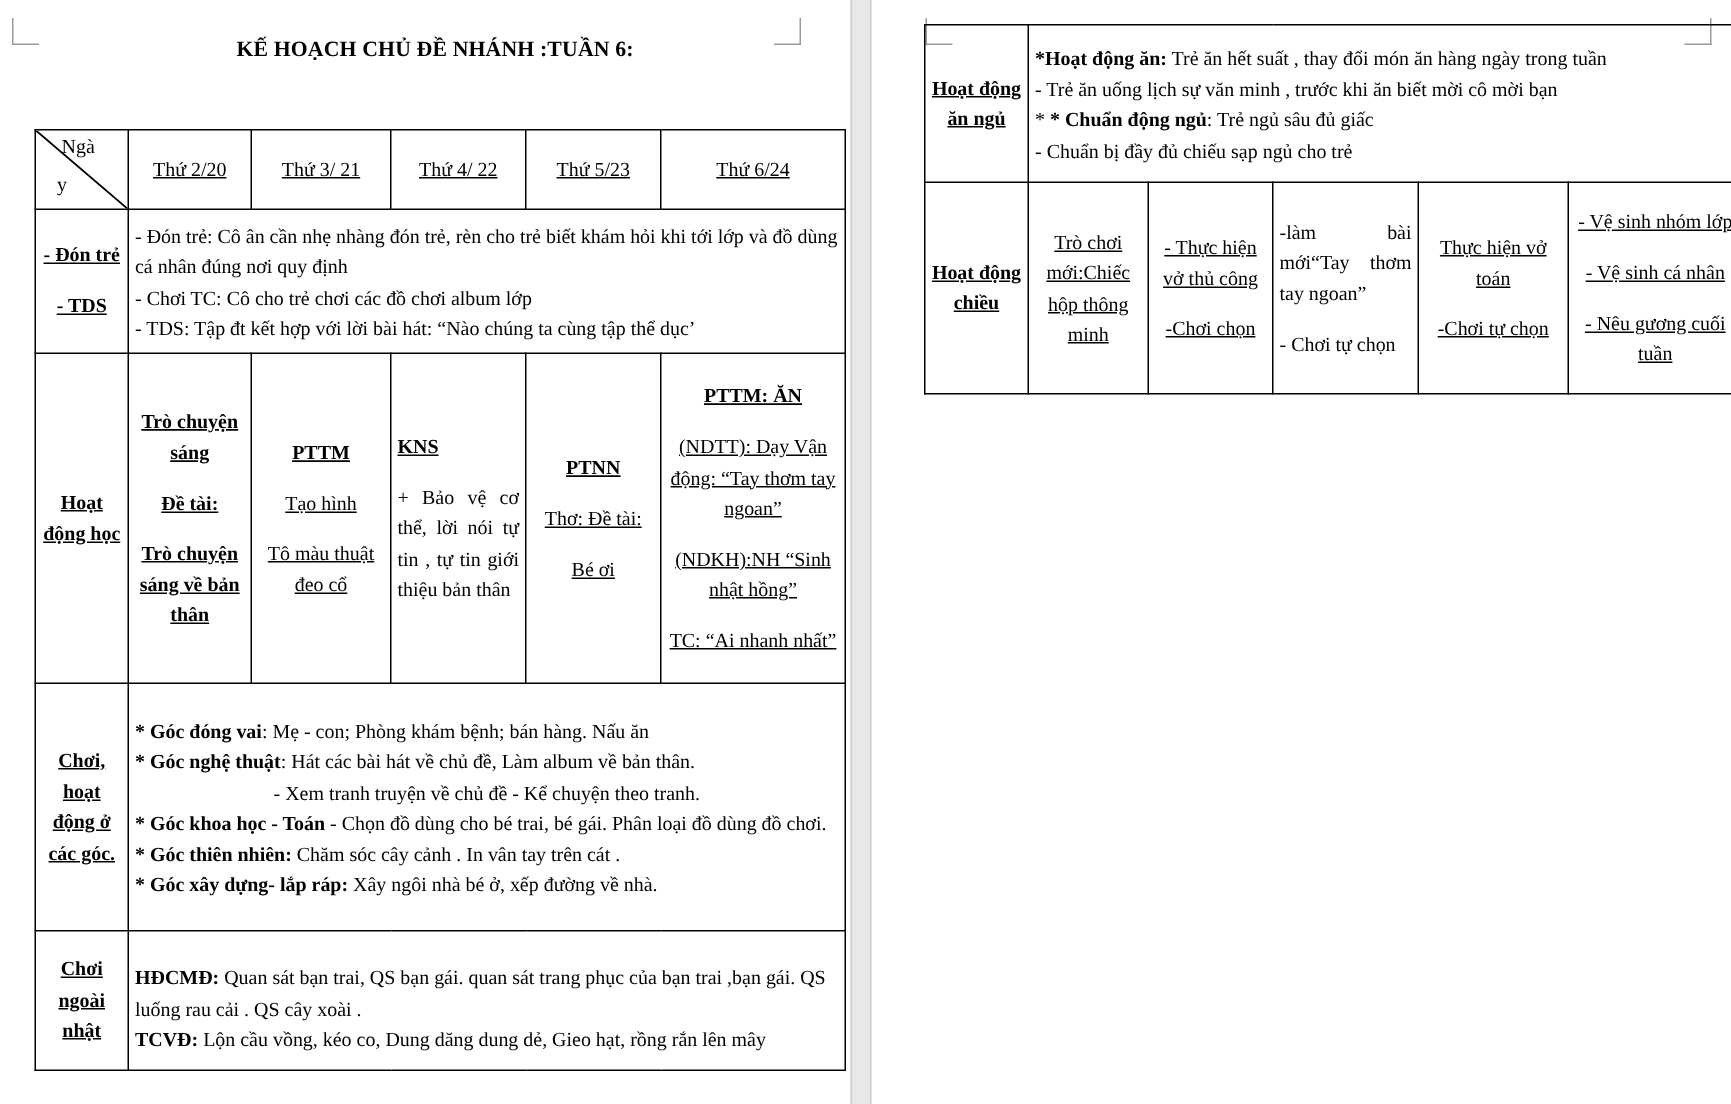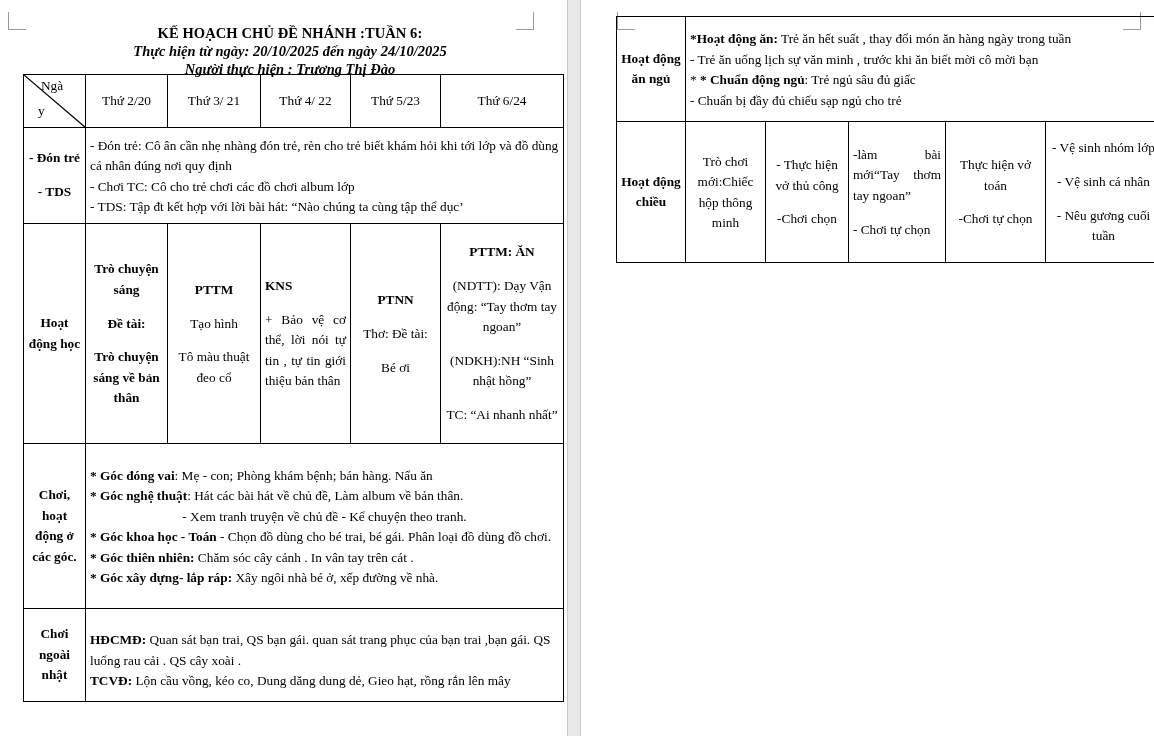--- a/index.html
+++ b/index.html
@@ -59,42 +59,42 @@
     border-collapse: collapse;
     table-layout: fixed;
     font-size: 13.3px;
   }
   table.grid td {
     border: 1.1px solid #000;
     vertical-align: middle;
     padding: 2px 4px;
     line-height: 20.5px;
   }
-  .c { text-align: center; }
+  .c { text-align: center; text-decoration: underline; }
   .j { text-align: justify; text-align-last: left; hyphens: none; }
   .b { font-weight: bold; }
   .vtop { vertical-align: top; }
 
   
   .corner {
     position: relative;
     overflow: hidden;
     padding: 0;
   }
   .corner .ngay {
     position: absolute; top: 1px; left: 17px;
     font-size: 13.3px;
   }
   .corner .y {
     position: absolute; top: 26px; left: 14px;
     font-size: 13.3px;
   }
   .corner svg { position: absolute; inset: 0; }
 
-  #left-table { position: absolute; left: 11px; top: 74px; width: 540px; }
+  #left-table { position: absolute; left: 11px; top: 86px; width: 540px; }
   #right-table { position: absolute; left: 616px; top: 16px; width: 545px; }
 
   .cellblock p { margin: 0; }
   .ctr-line { text-align: center; }
 </style>
 </head>
 <body>
 
 <div class="crop tl" style="left:8px;top:12px;"></div>
 <div class="crop tr" style="left:516px;top:12px;"></div>
@@ -102,24 +102,20 @@
 <div class="crop tr" style="left:1123px;top:12px;"></div>
 
 <div class="page-gutter"></div>
 <div class="page-edge-line" style="left:567px;"></div>
 <div class="page-edge-line" style="left:580px;"></div>
 
 <div id="left-page">
 
   <div class="doc-title">
     <div class="l1">KẾ HOẠCH CHỦ ĐỀ NHÁNH :TUẦN 6:</div>
-  </div>
-  <div class="doc-subtitle">
-    <div>Thực hiện từ ngày: 20/10/2025  đến ngày 24/10/2025</div>
-    <div>Người thực hiện : Trương Thị Đào</div>
   </div>
 
   <table class="grid" id="left-table">
     <colgroup>
       <col style="width:62px">
         <col style="width:82px">
         <col style="width:93px">
       <col style="width:90px">
         <col style="width:90px">
         <col style="width:123px">

